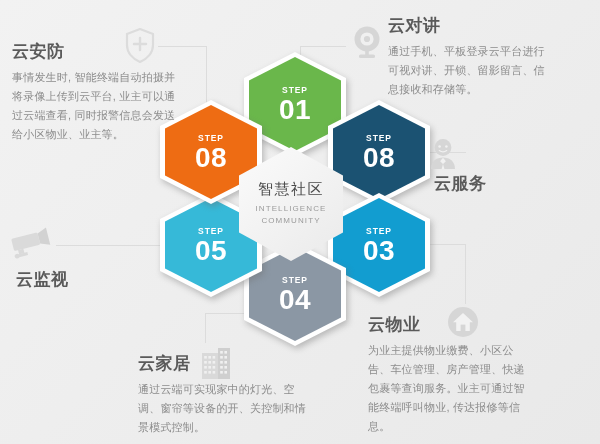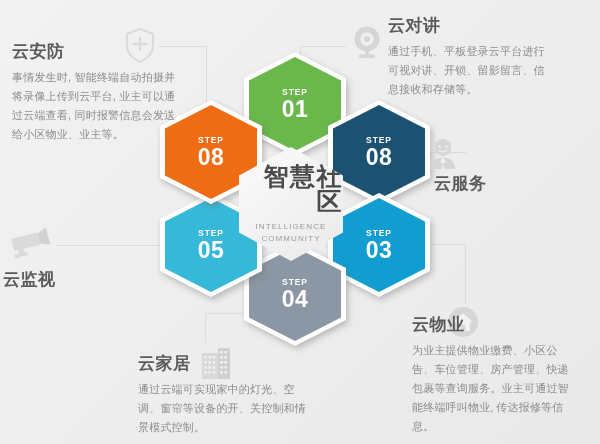--- a/index.html
+++ b/index.html
@@ -39,37 +39,37 @@
     filter:drop-shadow(2px 3px 3px rgba(110,110,110,.42));
   }
   .hex .lbl{
     position:relative; z-index:3;
     color:#ffffff; letter-spacing:.9px;
     font-size:8.5px; font-weight:bold;
     margin-bottom:1px;
   }
   .hex .num{
     position:relative; z-index:3;
-    color:#ffffff; font-size:23px; font-weight:bold;
+    color:#ffffff; font-size:28px; font-weight:bold;
     letter-spacing:.5px; line-height:1;
   }
 
   
   .centerhex{
     position:absolute;
     width:104px; height:114px;
     display:flex; flex-direction:column;
     align-items:center; justify-content:center;
     background:linear-gradient(140deg,#fbfbfb,#eaeaea);
     clip-path:polygon(50% 0%,100% 25%,100% 75%,50% 100%,0% 75%,0% 25%);
     -webkit-clip-path:polygon(50% 0%,100% 25%,100% 75%,50% 100%,0% 75%,0% 25%);
   }
   .center-cn{
-    font-size:25px; font-weight:bold; color:#4a4a4a;
-    letter-spacing:1.5px; line-height:1;text-align:right;
+    font-size:15px; font-weight:normal; color:#4a4a4a;
+    letter-spacing:1.5px; line-height:1;
   }
   .center-en1,.center-en2{
     font-size:8px; color:#9a9a9a; letter-spacing:1.1px;
     line-height:1.45;
   }
   .center-en1{ margin-top:7px; }
 
   
   .block{ position:absolute; }
   .block h3{
@@ -247,27 +247,27 @@
 
   <div class="block" style="left:388px;top:14px;width:160px;">
     <h3>云对讲</h3>
     <p>通过手机、平板登录云平台进行可视对讲、开锁、留影留言、信息接收和存储等。</p>
   </div>
 
   <div class="block" style="left:434px;top:172px;width:160px;">
     <h3>云服务</h3>
   </div>
 
-  <div class="block" style="left:412px;top:313px;width:160px;font-family:Liberation Serif, serif;">
+  <div class="block" style="left:368px;top:313px;width:160px;">
     <h3>云物业</h3>
     <p>为业主提供物业缴费、小区公告、车位管理、房产管理、快递包裹等查询服务。业主可通过智能终端呼叫物业, 传达报修等信息。</p>
   </div>
 
   <div class="block" style="left:138px;top:352px;width:172px;">
     <h3>云家居</h3>
     <p>通过云端可实现家中的灯光、空调、窗帘等设备的开、关控制和情景模式控制。</p>
   </div>
 
-  <div class="block" style="left:3px;top:268px;width:162px;">
+  <div class="block" style="left:16px;top:268px;width:162px;">
     <h3>云监视</h3>
   </div>
 
 </div>
 
 </body></html>

